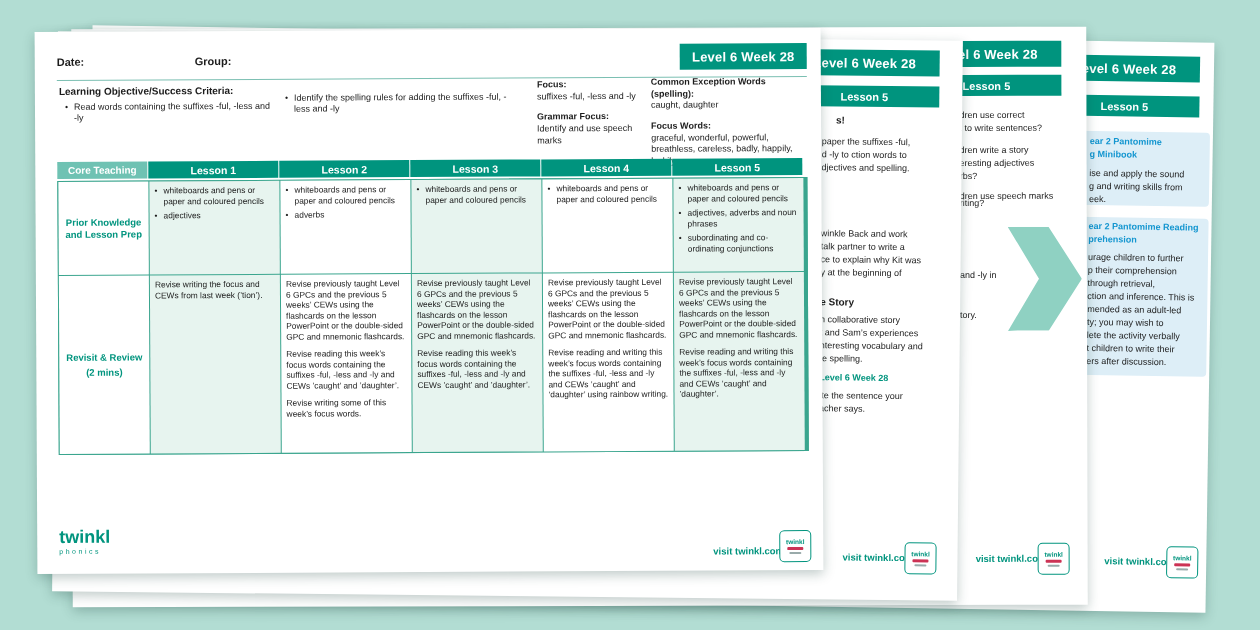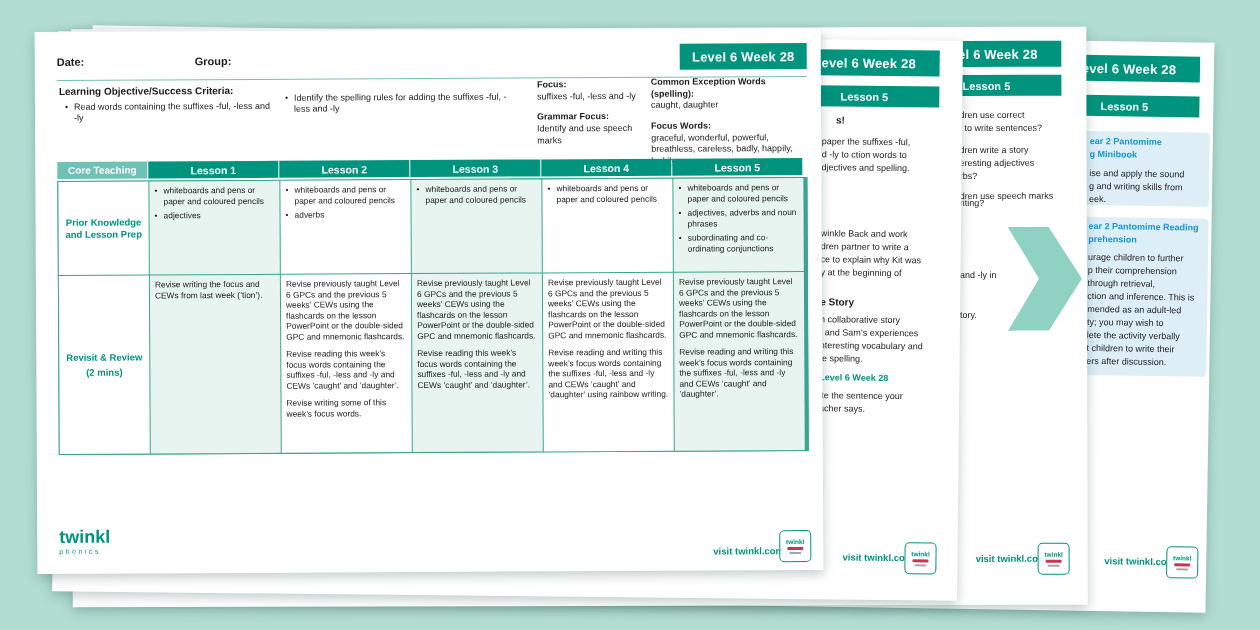--- a/index.html
+++ b/index.html
@@ -121,21 +121,21 @@
 
 <div class="page p2">
   <div class="banner" style="top:10px;right:23px;width:150px">Level 6 Week 28</div>
   <div class="lesson-banner" style="top:46px;right:23px;width:150px">Lesson 5</div>
   <div class="strip" style="left:765px;width:140px">
     <div class="frag fb" style="top:76px;left:14px">s!</div>
     <div class="frag" style="top:98px">paper the suffixes -ful,</div>
     <div class="frag" style="top:111px">d -ly to ction words to</div>
     <div class="frag" style="top:124px">djectives and spelling.</div>
     <div class="frag" style="top:190px">winkle Back and work</div>
-    <div class="frag" style="top:203px">dren partner to write a</div>
+    <div class="frag" style="top:203px">talk partner to write a</div>
     <div class="frag" style="top:216px">ce to explain why Kit was</div>
     <div class="frag" style="top:229px">y at the beginning of</div>
     <div class="frag fb" style="top:258px">e Story</div>
     <div class="frag" style="top:276px">n collaborative story</div>
     <div class="frag" style="top:289px">t and Sam’s experiences</div>
     <div class="frag" style="top:302px">nteresting vocabulary and</div>
     <div class="frag" style="top:315px">te spelling.</div>
     <div class="frag fgreen" style="top:334px">Level 6 Week 28</div>
     <div class="frag" style="top:352px">ite the sentence your</div>
     <div class="frag" style="top:365px">acher says.</div>

